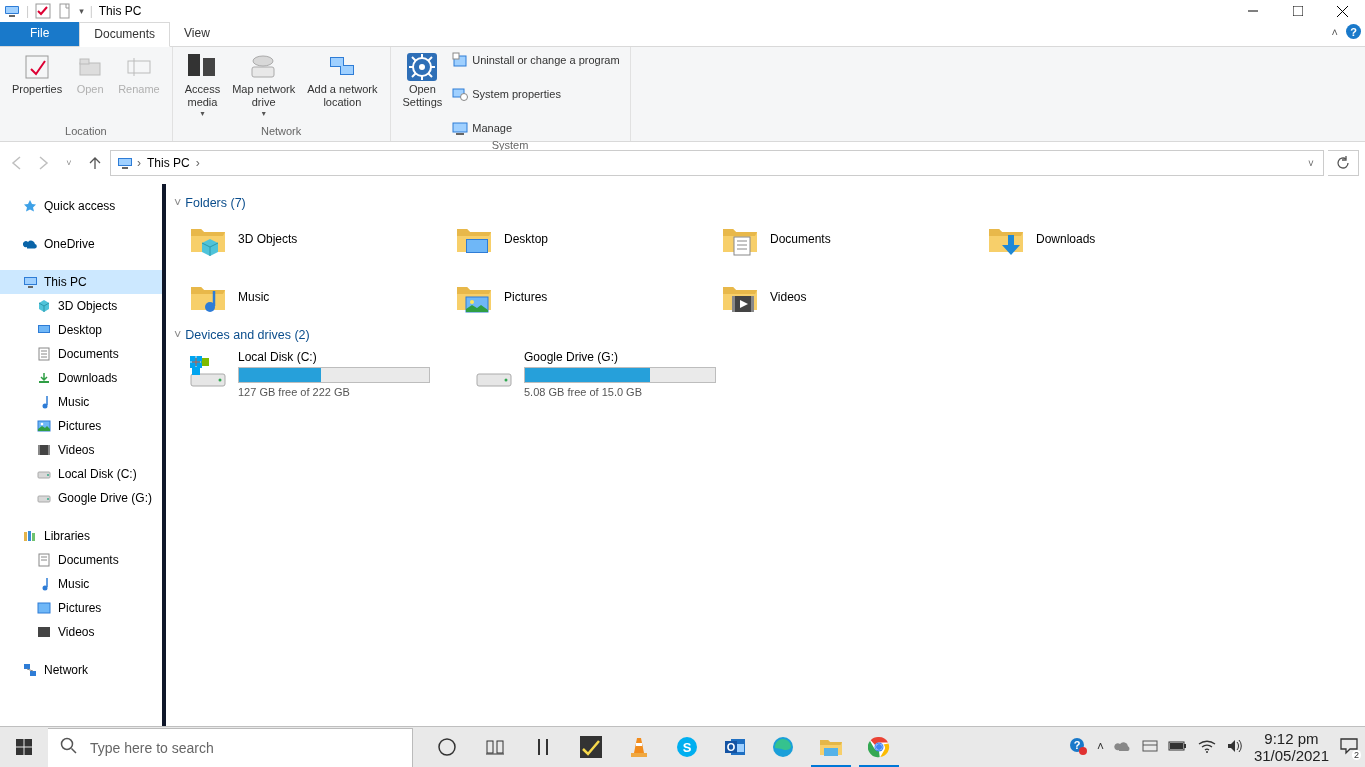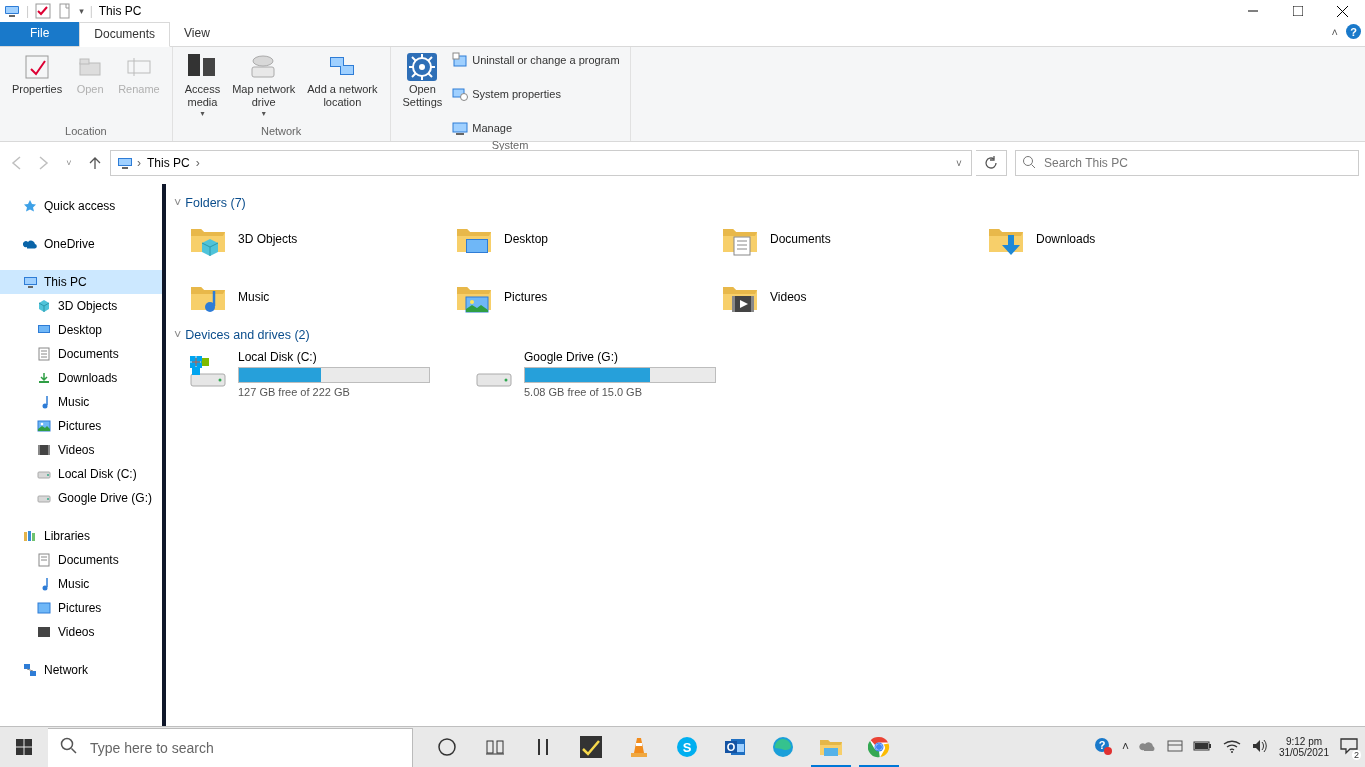--- a/index.html
+++ b/index.html
@@ -207,21 +207,21 @@
     background:#e9e9e9;
     border-top:1px solid #bfbfbf;
     display:flex;align-items:center;
   }
   .start-btn{width:48px;height:40px;display:flex;align-items:center;justify-content:center}
   .task-search{width:340px;height:38px;background:#fff;border-top:1px solid #bbb;border-right:1px solid #bbb;display:flex;align-items:center;padding:0 12px;color:#666;font-size:14px}
   .task-icons{display:flex;align-items:center;height:100%;margin-left:10px;gap:0}
   .tb-item{width:48px;height:40px;display:flex;align-items:center;justify-content:center;position:relative}
   .tb-item.active::after{content:"";position:absolute;left:4px;right:4px;bottom:0;height:2px;background:#0078d7}
   .tray{margin-left:auto;display:flex;align-items:center;gap:10px;padding-right:6px}
-  .clock{display:flex;flex-direction:column;align-items:center;font-size:10px;line-height:1.15;color:#222}
+  .clock{display:flex;flex-direction:column;align-items:center;font-size:15px;line-height:1.15;color:#222}
 </style>
 </head>
 <body>
 
 <div class="titlebar">
   <div class="qat">
     <span class="ic">
       <svg width="16" height="16">
           <rect x="1" y="3" width="14" height="8" rx="1" fill="#2e7cd6"></rect>
           <rect x="2" y="4" width="12" height="6" fill="#9fd0ff"></rect>
@@ -430,29 +430,20 @@
     <span class="crumb">This PC</span>
     <span class="sep">›</span>
     <span class="addr-spacer"></span>
     <span class="addr-drop" style="color:#666;font-size:10px">˅</span>
   </div>
   <div class="refresh">
     <svg width="14" height="14">
         <path d="M12 7a5 5 0 1 1 -2 -4" fill="none" stroke="#555" stroke-width="1.3"></path>
         <path d="M10 0 v4 h-4" fill="none" stroke="#555" stroke-width="1.3"></path>
       </svg>
-  </div>
-  <div class="searchbox">
-    <span class="sic">
-      <svg width="14" height="14">
-          <circle cx="6" cy="6" r="4.5" fill="none" stroke="#777"></circle>
-          <line x1="9.5" y1="9.5" x2="13" y2="13" stroke="#777"></line>
-        </svg>
-    </span>
-    <span>Search This PC</span>
   </div>
 </div>
 
 <div class="body">
 
   <div class="navpane">
     <div class="np-group">
       <div class="np-item">
         <span class="np-icon">
             <svg width="14" height="14">

